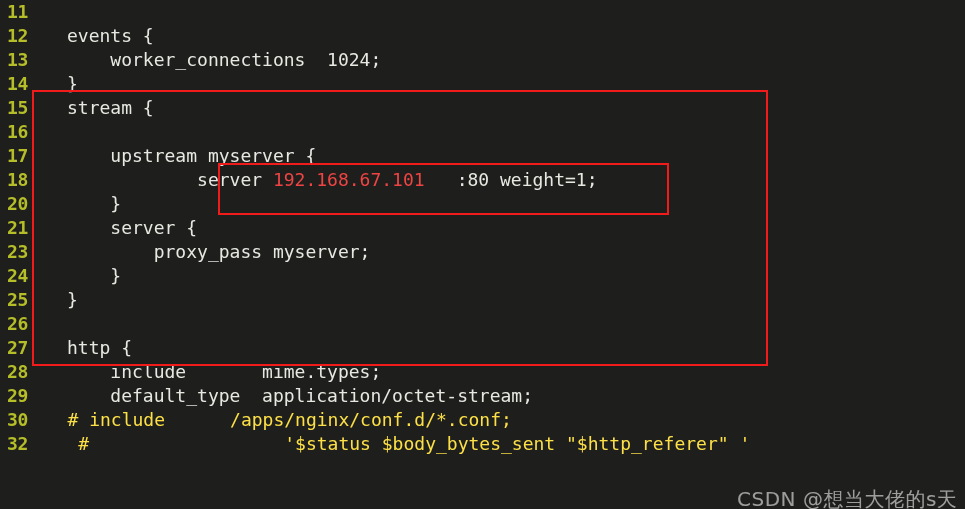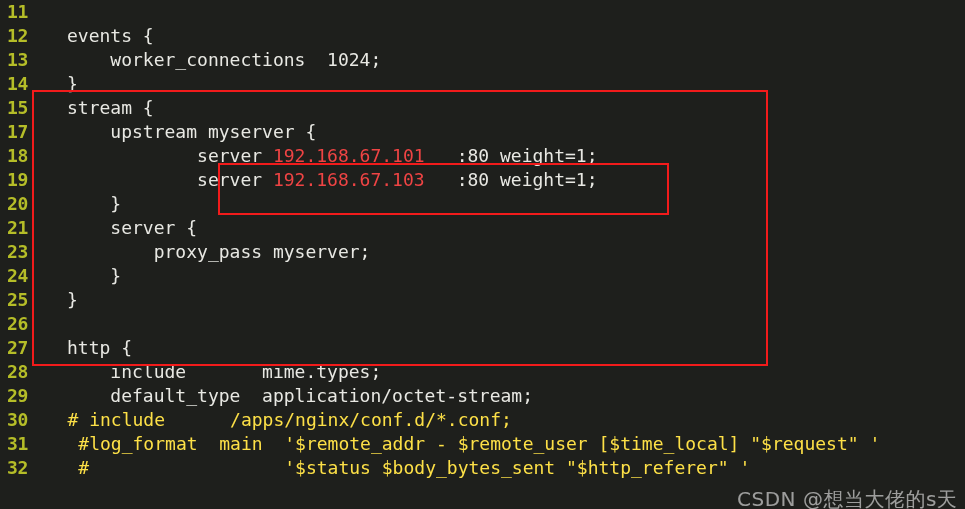--- a/index.html
+++ b/index.html
@@ -106,34 +106,33 @@
 <body>
 
 <div id="screen">
 
   <div class="code-area">
       <div class="code-line"><span class="gutter">11</span><span class="code-text"><span class="tok-plain"></span></span></div>
       <div class="code-line"><span class="gutter">12</span><span class="code-text"><span class="tok-plain">events {</span></span></div>
       <div class="code-line"><span class="gutter">13</span><span class="code-text"><span class="tok-plain">    worker_connections  1024;</span></span></div>
       <div class="code-line"><span class="gutter">14</span><span class="code-text"><span class="tok-plain">}</span></span></div>
       <div class="code-line"><span class="gutter">15</span><span class="code-text"><span class="tok-plain">stream {</span></span></div>
+      <div class="code-line"><span class="gutter">16</span><span class="code-text"><span class="tok-plain"></span></span></div>
       <div class="code-line"><span class="gutter">17</span><span class="code-text"><span class="tok-plain">    upstream myserver {</span></span></div>
       <div class="code-line"><span class="gutter">18</span><span class="code-text"><span class="tok-plain">            server </span><span class="tok-ip">192.168.67.101</span><span class="tok-plain">:80 weight=1;</span></span></div>
-      <div class="code-line"><span class="gutter">19</span><span class="code-text"><span class="tok-plain">            server </span><span class="tok-ip">192.168.67.103</span><span class="tok-plain">:80 weight=1;</span></span></div>
       <div class="code-line"><span class="gutter">20</span><span class="code-text"><span class="tok-plain">    }</span></span></div>
       <div class="code-line"><span class="gutter">21</span><span class="code-text"><span class="tok-plain">    server {</span></span></div>
       <div class="code-line"><span class="gutter">23</span><span class="code-text"><span class="tok-plain">        proxy_pass myserver;</span></span></div>
       <div class="code-line"><span class="gutter">24</span><span class="code-text"><span class="tok-plain">    }</span></span></div>
       <div class="code-line"><span class="gutter">25</span><span class="code-text"><span class="tok-plain">}</span></span></div>
       <div class="code-line"><span class="gutter">26</span><span class="code-text"><span class="tok-plain"></span></span></div>
       <div class="code-line"><span class="gutter">27</span><span class="code-text"><span class="tok-plain">http {</span></span></div>
       <div class="code-line"><span class="gutter">28</span><span class="code-text"><span class="tok-plain">    include       mime.types;</span></span></div>
       <div class="code-line"><span class="gutter">29</span><span class="code-text"><span class="tok-plain">    default_type  application/octet-stream;</span></span></div>
       <div class="code-line"><span class="gutter">30</span><span class="code-text"><span class="tok-comment">   # include      /apps/nginx/conf.d/*.conf;</span></span></div>
-      <div class="code-line"><span class="gutter">31</span><span class="code-text"><span class="tok-comment">    #log_format  main  '$remote_addr - $remote_user [$time_local] "$request" '</span></span></div>
       <div class="code-line"><span class="gutter">32</span><span class="code-text"><span class="tok-comment">    #                  '$status $body_bytes_sent "$http_referer" '</span></span></div>
     </div>
 
   <div class="hl-box" id="box-stream"></div>
 
   <div class="hl-box" id="box-servers"></div>
 
 
   <div class="watermark">CSDN @想当大佬的s天</div>
 

